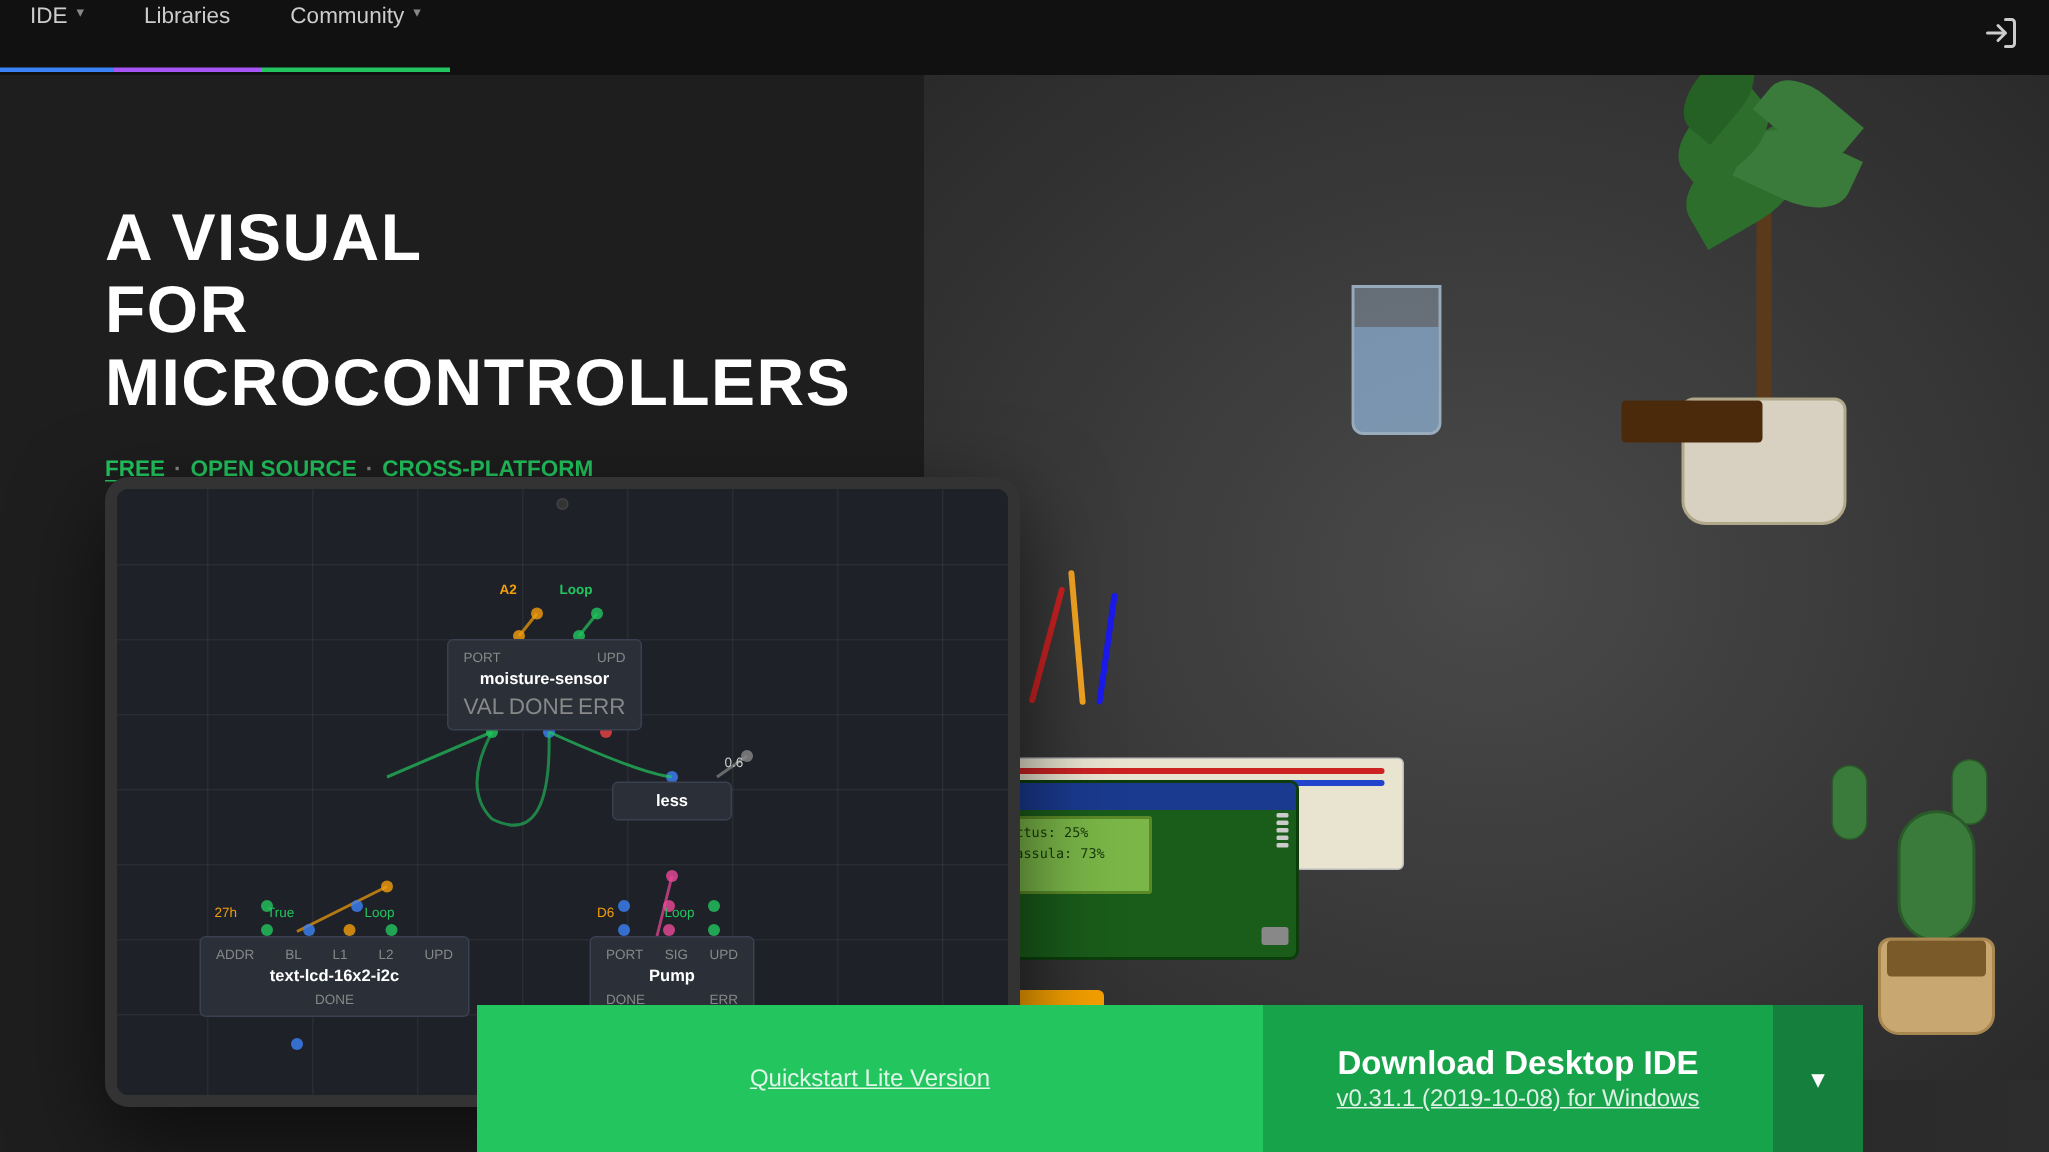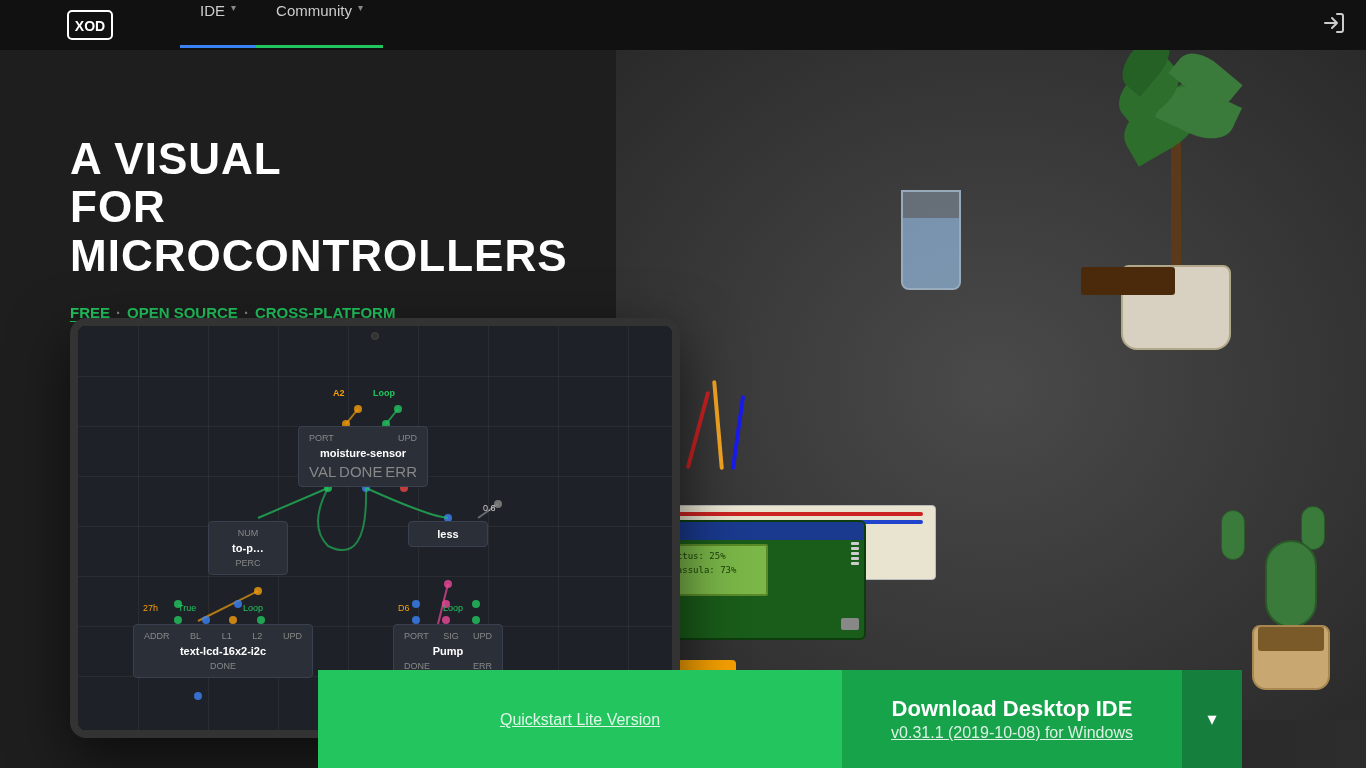--- a/index.html
+++ b/index.html
@@ -496,30 +496,27 @@
       position: absolute;
       top: 0; left: 0;
       width: 100%; height: 100%;
       pointer-events: none;
     }
   </style>
 </head>
 <body>
 
 <div id="navbar">
-  <div id="logo-area">
-    <svg class="logo-svg" viewBox="0 0 46 30" fill="none">
-      <rect x="1" y="1" width="44" height="28" rx="4" stroke="#ffffff" stroke-width="2" fill="none"></rect>
-      <text x="23" y="21" text-anchor="middle" fill="white" font-size="14" font-weight="bold" font-family="Arial">XOD</text>
-    </svg>
-  </div>
   <nav class="nav-links">
     <a class="nav-item nav-item-ide">
       <span>IDE</span>
       <span class="chevron">▾</span>
+    </a>
+    <a class="nav-item nav-item-libs">
+      <span>Libraries</span>
     </a>
     <a class="nav-item nav-item-community">
       <span>Community</span>
       <span class="chevron">▾</span>
     </a>
   </nav>
   <div class="nav-login">
     
     <svg width="24" height="24" viewBox="0 0 24 24" fill="none">
       <path d="M15 3h4a2 2 0 012 2v14a2 2 0 01-2 2h-4M10 17l5-5-5-5M15 12H3" stroke="#cccccc" stroke-width="2" stroke-linecap="round" stroke-linejoin="round"></path>
@@ -699,25 +696,20 @@
             <div style="display:flex;justify-content:space-between;font-size:15px;color:#888;margin-top:4px;">
               <span>VAL</span>
               <span>DONE</span>
               <span>ERR</span>
             </div>
           </div>
 
           <div style="position:absolute;top:62px;left:255px;font-size:9px;color:#f59e0b;font-weight:600;">A2</div>
           <div style="position:absolute;top:62px;left:295px;font-size:9px;color:#22c55e;font-weight:600;">Loop</div>
 
-          <div class="ide-node" style="top:195px;left:130px;width:80px;">
-            <div style="font-size:9px;color:#888;margin-bottom:4px;text-align:center;">NUM</div>
-            <div class="ide-node-title">to-p…</div>
-            <div style="font-size:9px;color:#888;margin-top:4px;text-align:center;">PERC</div>
-          </div>
 
           <div class="ide-node" style="top:195px;left:330px;width:70px;">
             <div class="ide-node-title">less</div>
           </div>
 
           <div style="position:absolute;top:177px;left:405px;font-size:9px;color:#cccccc;">0.6</div>
 
           <div class="ide-node" style="top:298px;left:55px;width:180px;">
             <div style="display:flex;justify-content:space-between;font-size:9px;color:#888;margin-bottom:4px;">
               <span>ADDR</span>

